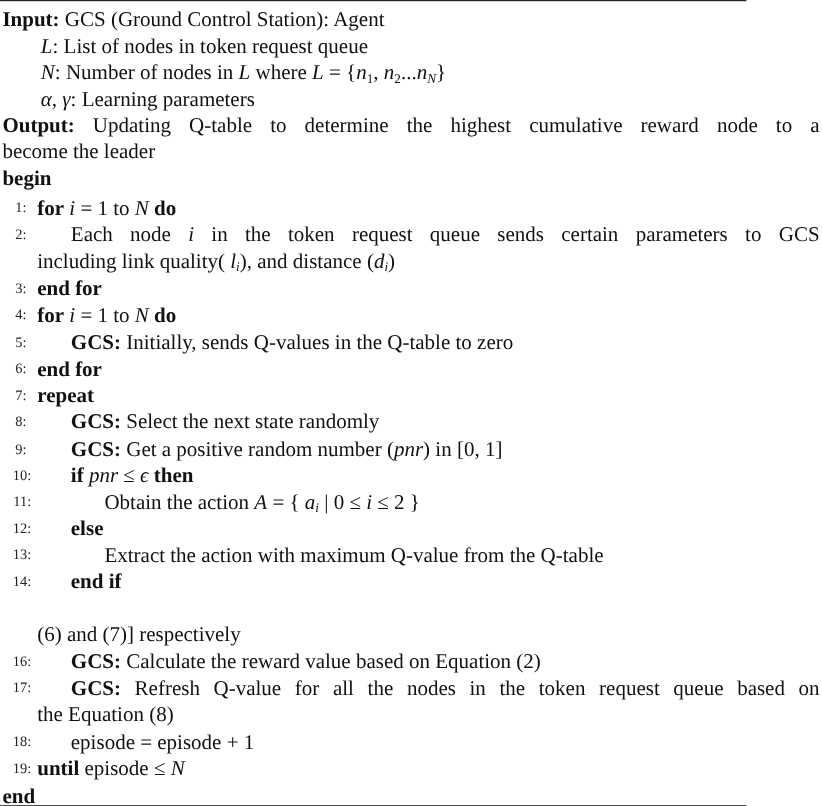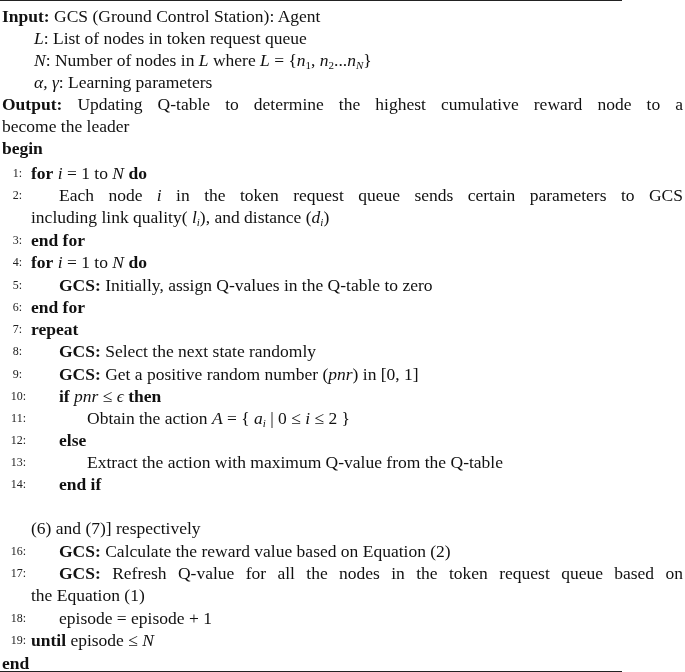--- a/index.html
+++ b/index.html
@@ -69,21 +69,21 @@
     <b class="txt" style="left:31px">end for</b>
   </div>
 
   <div class="line" style="top:250px">
     <span class="ln one">4:</span>
     <span class="txt" style="left:31px"><b>for</b> <i>i</i> = 1 to <i>N</i> <b>do</b></span>
   </div>
 
   <div class="line" style="top:273px">
     <span class="ln one">5:</span>
-    <span class="txt" style="left:59px"><b>GCS:</b><span> Initially, assign Q-values in the Q-table to zero</span></span>
+    <span class="txt" style="left:59px"><b>GCS:</b><span> Initially, sends Q-values in the Q-table to zero</span></span>
   </div>
 
   <div class="line" style="top:295px">
     <span class="ln one">6:</span>
     <b class="txt" style="left:31px">end for</b>
   </div>
 
   <div class="line" style="top:317px">
     <span class="ln one">7:</span>
     <b class="txt" style="left:31px">repeat</b>
@@ -131,21 +131,21 @@
   <div class="line" style="top:539px">
     <span class="ln" style="left:0">16:</span>
     <span class="txt" style="left:59px"><b>GCS:</b><span> Calculate the reward value based on Equation (2)</span></span>
   </div>
 
   <div class="line" style="top:561px">
     <span class="ln" style="left:0">17:</span>
     <span class="txt just" style="left:59px; width:624px"><b>GCS:</b><span> Refresh Q-value for all the nodes in the token request queue based on</span></span>
   </div>
   <div class="line" style="top:583px">
-    <span class="txt" style="left:31px">the Equation (1)</span>
+    <span class="txt" style="left:31px">the Equation (8)</span>
   </div>
 
   <div class="line" style="top:606px">
     <span class="ln" style="left:0">18:</span>
     <span class="txt" style="left:59px">episode = episode + 1</span>
   </div>
 
   <div class="line" style="top:628px">
     <span class="ln" style="left:0">19:</span>
     <span class="txt" style="left:31px"><b>until</b> episode ≤ <i>N</i></span>

